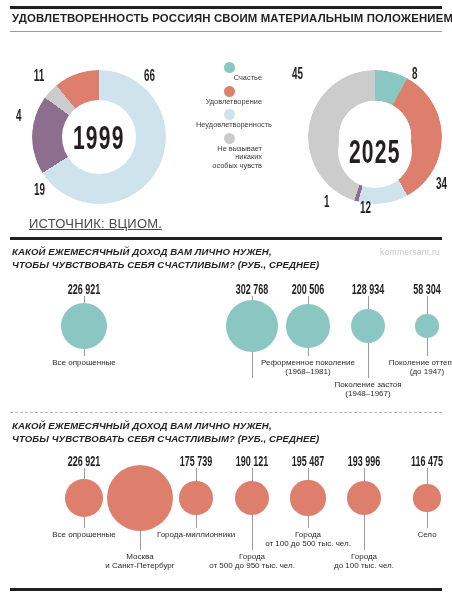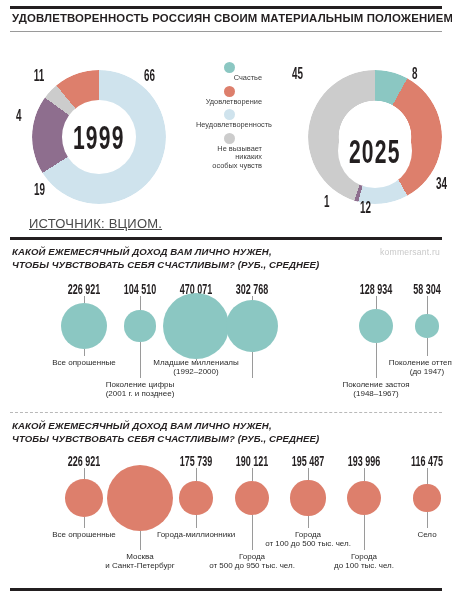--- a/index.html
+++ b/index.html
@@ -141,43 +141,35 @@
   <div class="watermark" style="top:247px;">kommersant.ru</div>
 
   <div class="bubble-row" id="row-generations" style="top:280px; height:120px;">
       <div class="bubble-col" style="left: -3px; width: 120px; height: 120px;">
         <div class="bubble-val" style="top: 0px;"><span>226 921</span></div>
         <div class="leader" style="left: 60px; top: 16px; height: 7.07182px;"></div>
         <div class="bubble-circle" style="height: 45.8564px; width: 45.8564px; left: 37.0718px; top: 23.0718px; background: rgb(139, 199, 194);"></div>
         <div class="leader" style="left: 60px; top: 68.9282px; height: 7.07182px;"></div>
         <div class="bubble-label" style="top: 78px; left: -20px; width: 160px; white-space: pre-line;">Все опрошенные</div>
       </div>
-      <div class="bubble-col" style="left: 53px; width: 120px; height: 120px;">
-        <div class="bubble-val" style="top: 0px;"><span>104 510</span></div>
-        <div class="leader" style="left: 60px; top: 16px; height: 14.4399px;"></div>
-        <div class="bubble-circle" style="height: 31.1201px; width: 31.1201px; left: 44.4399px; top: 30.4399px; background: rgb(139, 199, 194);"></div>
-        <div class="leader" style="left: 60px; top: 61.5601px; height: 36.4399px;"></div>
-        <div class="bubble-label" style="top: 100px; left: -20px; width: 160px; white-space: pre-line;">Поколение цифры
-(2001 г. и позднее)</div>
-      </div>
-      <div class="bubble-col" style="left: 109px; width: 120px; height: 120px;">
-        <div class="bubble-val" style="top: 0px;"><span>470 071</span></div>
-        <div class="leader" style="left: 60px; top: 16px; height: 2px;"></div>
-        <div class="bubble-circle" style="height: 66px; width: 66px; left: 27px; top: 13px; background: rgb(139, 199, 194);"></div>
-        <div class="leader" style="left: 60px; top: 79px; height: 2px;"></div>
-        <div class="bubble-label" style="top: 78px; left: -20px; width: 160px; white-space: pre-line;">Младшие миллениалы
-(1992–2000)</div>
-      </div>
       <div class="bubble-col" style="left: 165px; width: 120px; height: 120px;">
         <div class="bubble-val" style="top: 0px;"><span>302 768</span></div>
         <div class="leader" style="left: 60px; top: 16px; height: 3.51578px;"></div>
         <div class="bubble-circle" style="height: 52.9684px; width: 52.9684px; left: 33.5158px; top: 19.5158px; background: rgb(139, 199, 194);"></div>
         <div class="leader" style="left: 60px; top: 72.4842px; height: 25.5158px;"></div>
       </div>
-      <div class="bubble-col" style="left: 289px; width: 120px; height: 120px;">
+      <div class="bubble-col" style="left: 221px; width: 120px; height: 120px;">
+        <div class="bubble-val" style="top: 0px;"><span>200 506</span></div>
+        <div class="leader" style="left: 60px; top: 16px; height: 8.44759px;"></div>
+        <div class="bubble-circle" style="height: 43.1048px; width: 43.1048px; left: 38.4476px; top: 24.4476px; background: rgb(139, 199, 194);"></div>
+        <div class="leader" style="left: 60px; top: 67.5524px; height: 8.44759px;"></div>
+        <div class="bubble-label" style="top: 78px; left: -20px; width: 160px; white-space: pre-line;">Реформенное поколение
+(1968–1981)</div>
+      </div>
+      <div class="bubble-col" style="left: 281px; width: 120px; height: 120px;">
         <div class="bubble-val" style="top: 0px;"><span>128 934</span></div>
         <div class="leader" style="left: 60px; top: 16px; height: 12.7171px;"></div>
         <div class="bubble-circle" style="height: 34.5657px; width: 34.5657px; left: 42.7171px; top: 28.7171px; background: rgb(139, 199, 194);"></div>
         <div class="leader" style="left: 60px; top: 63.2829px; height: 34.7171px;"></div>
         <div class="bubble-label" style="top: 100px; left: -20px; width: 160px; white-space: pre-line;">Поколение застоя
 (1948–1967)</div>
       </div>
       <div class="bubble-col" style="left: 340px; width: 120px; height: 120px;">
         <div class="bubble-val" style="top: 0px;"><span>58 304</span></div>
         <div class="leader" style="left: 60px; top: 16px; height: 18.378px;"></div>

